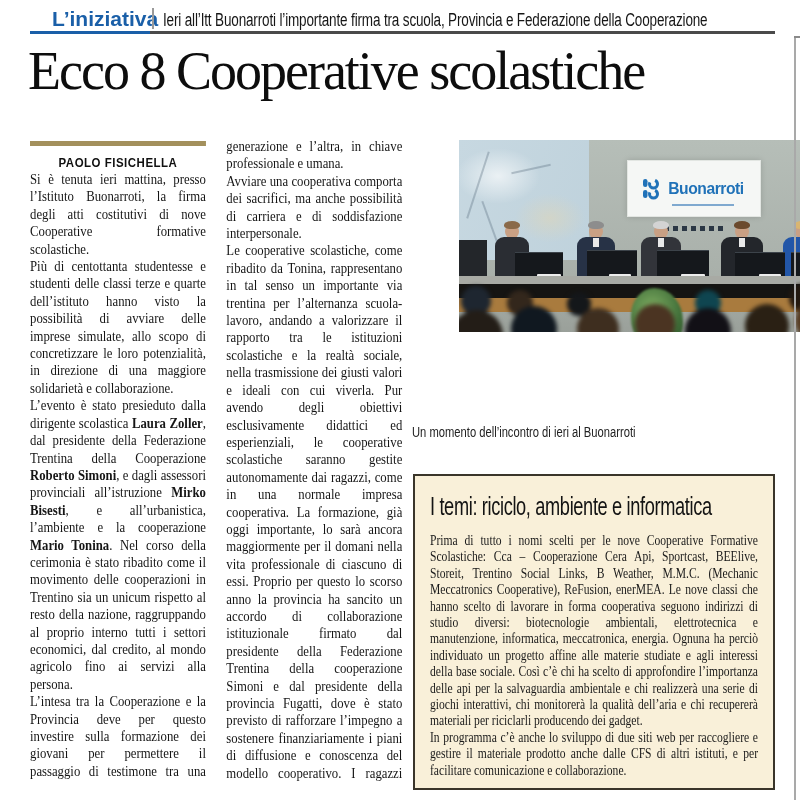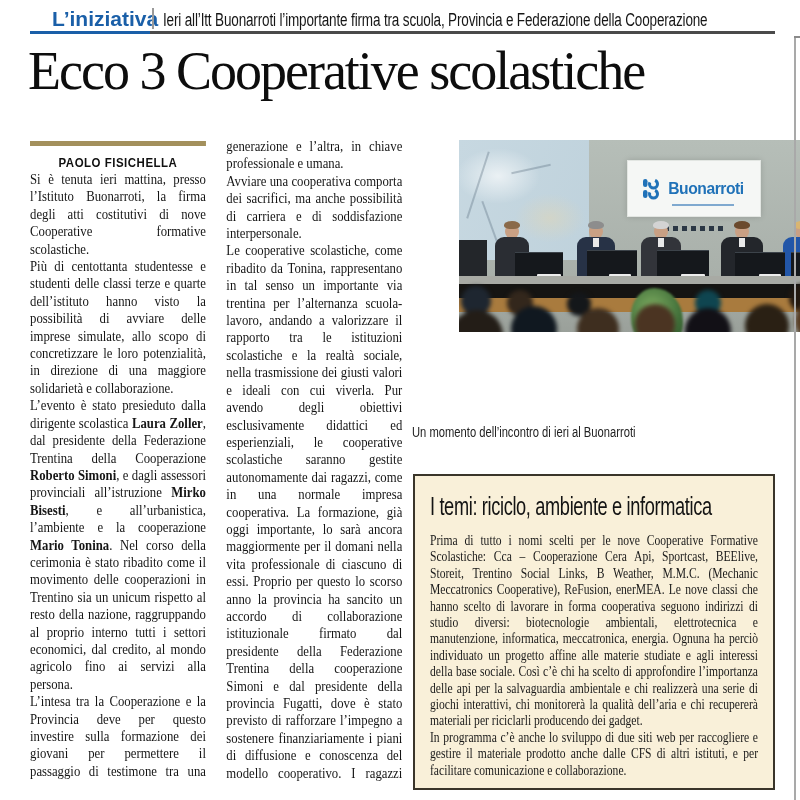--- a/index.html
+++ b/index.html
@@ -84,21 +84,21 @@
 </style>
 </head>
 <body>
 
 <div class="abs strap-label">L’iniziativa</div>
 <div class="abs strap-divider"></div>
 <div class="abs strap-kicker">Ieri all’Itt Buonarroti l’importante firma tra scuola, Provincia e Federazione della Cooperazione</div>
 <div class="abs strap-rule-blue"></div>
 <div class="abs strap-rule-dark"></div>
 
-<h1 class="abs headline" style="margin:0;font-weight:400;">Ecco 3 Cooperative scolastiche</h1>
+<h1 class="abs headline" style="margin:0;font-weight:400;">Ecco 8 Cooperative scolastiche</h1>
 
 <div class="abs article" lang="it">
   <div class="byline-bar"></div>
   <p class="byline-name">PAOLO FISICHELLA</p>
   <div>
       <p><span>Si è tenuta ieri mattina, presso l’Istituto Buonarroti, la firma degli atti costitutivi di nove Cooperative formative scolastiche.</span></p>
       <p><span>Più di centottanta studentesse e studenti delle classi terze e quarte dell’istituto hanno visto la possibilità di avviare delle imprese simulate, allo scopo di concretizzare le loro potenzialità, in direzione di una maggiore solidarietà e collaborazione.</span></p>
       <p><span>L’evento è stato presieduto dalla dirigente scolastica </span><b>Laura Zoller</b><span>, dal presidente della Federazione Trentina della Cooperazione </span><b>Roberto Simoni</b><span>, e dagli assessori provinciali all’istruzione </span><b>Mirko Bisesti</b><span>, e all’urbanistica, l’ambiente e la cooperazione </span><b>Mario Tonina</b><span>. Nel corso della cerimonia è stato ribadito come il movimento delle cooperazioni in Trentino sia un unicum rispetto al resto della nazione, raggruppando al proprio interno tutti i settori economici, dal credito, al mondo agricolo fino ai servizi alla persona.</span></p>
       <p><span>L’intesa tra la Cooperazione e la Provincia deve per questo investire sulla formazione dei giovani per permettere il passaggio di testimone tra una generazione e l’altra, in chiave professionale e umana.</span></p>
       <p><span>Avviare una cooperativa comporta dei sacrifici, ma anche possibilità di carriera e di soddisfazione interpersonale.</span></p>

